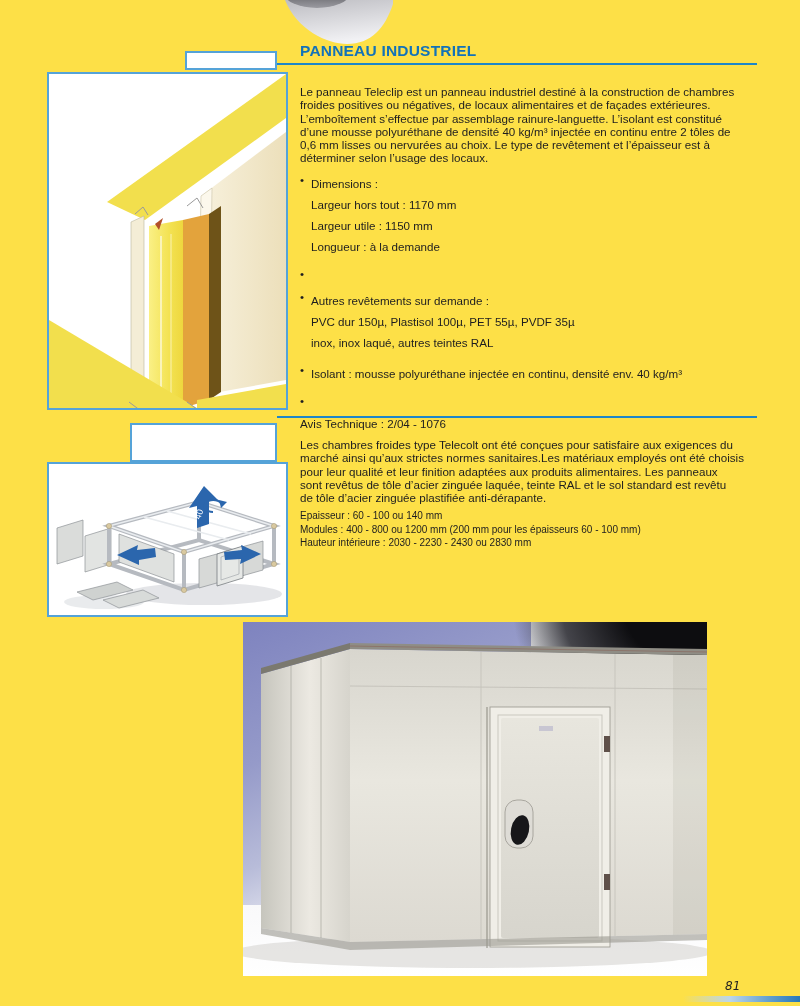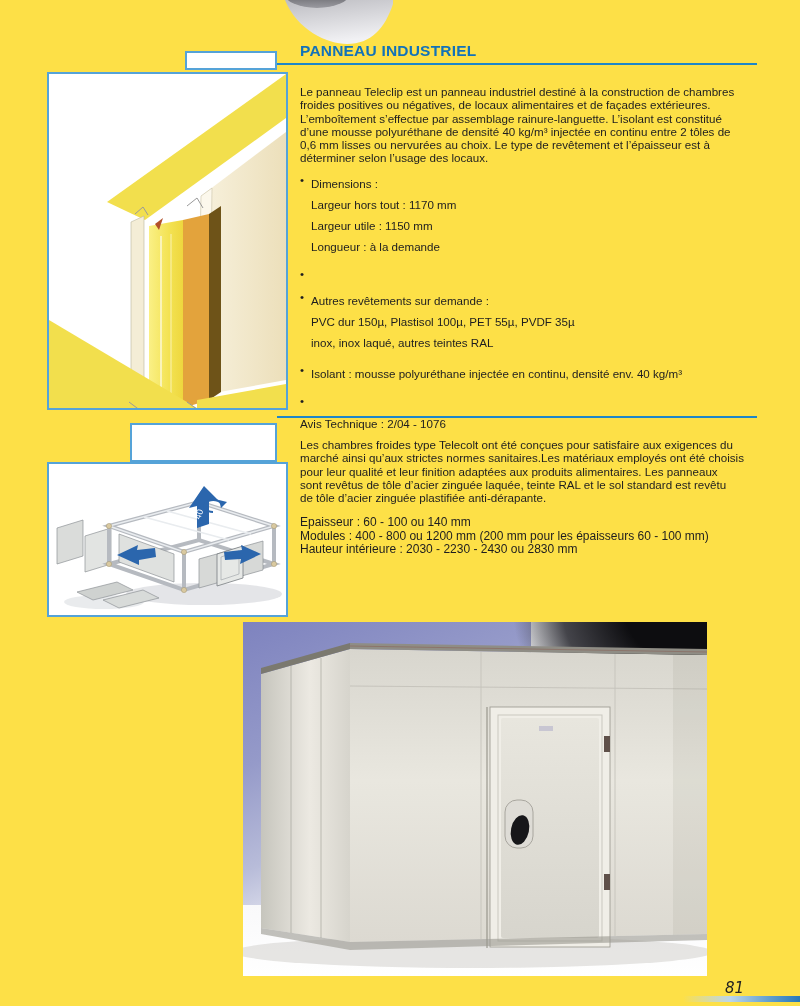--- a/index.html
+++ b/index.html
@@ -11,21 +11,21 @@
   .sec1{top:42px;}
   .sec2{top:413px;}
   .sec-title{margin:0;font-size:15.5px;line-height:18px;font-weight:bold;color:#1272b9;letter-spacing:.2px;}
   .rule{height:2px;background:#1e86c8;margin:3px 0 0 -23px;width:480px;}
   .para{white-space:pre-line;font-size:11.6px;line-height:13.3px;margin-top:20px;}
   .bullets{margin-top:8px;}
   .bullet{display:flex;margin-bottom:10px;}
   .dot{width:11px;flex:none;font-size:11.6px;line-height:13.3px;}
   .btxt{white-space:pre-line;font-size:11.6px;line-height:21px;}
   .avis{font-size:11.6px;line-height:13.3px;margin-top:10px;white-space:pre-line;}
-  .spec-block{white-space:pre-line;font-size:12px;line-height:13.3px;margin-top:12px;}
+  .spec-block{white-space:pre-line;font-size:10px;line-height:13.3px;margin-top:5px;}
 
   
   .frame{position:absolute;border:2px solid #55a3d8;background:#ffffff;box-sizing:content-box;}
   .frame1{left:47px;top:72px;width:237px;height:334px;}
   .frame2{left:47px;top:462px;width:237px;height:151px;}
   .tab{position:absolute;border:2px solid #55a3d8;background:#ffffff;}
   .tab1{left:185px;top:51px;width:88px;height:15px;}
   .tab2{left:130px;top:423px;width:143px;height:35px;}
   .frame svg{display:block;width:100%;height:100%;}
 
@@ -36,21 +36,21 @@
   .photo{position:absolute;left:243px;top:622px;width:464px;height:354px;overflow:hidden;
          background:linear-gradient(180deg,#eff0f3 0%,#f6f6f8 70%,#ffffff 100%);}
   .photo .purple{position:absolute;left:0;top:0;width:62%;height:80%;
          background:linear-gradient(155deg,#7e83bf 0%,#959ac9 35%,#b8bcd9 60%,rgba(246,246,248,0) 85%);}
   .photo .darksky{position:absolute;right:0;top:0;width:50%;height:48%;
          background:radial-gradient(120% 130% at 100% -10%, #0d0d10 30%, #44444a 52%, rgba(246,246,248,0) 70%);}
   .photo svg{position:absolute;left:0;top:0;}
 
   
   .page-number{position:absolute;left:725px;top:979px;width:40px;font-family:"DejaVu Sans",sans-serif;
-         font-style:italic;font-size:15px;color:#222;}
+         font-style:italic;font-size:12px;color:#222;}
   .footer-bar{position:absolute;left:683px;top:996px;width:117px;height:6px;
          background:linear-gradient(90deg,rgba(255,255,255,0) 0%,#bcd6ea 40%,#5f9dcd 75%,#2878b8 100%);}
 </style>
 </head>
 <body>
 
 <div class="page">
 
   <div class="ornament">
     <svg viewBox="0 0 114 47" xmlns="http://www.w3.org/2000/svg">

